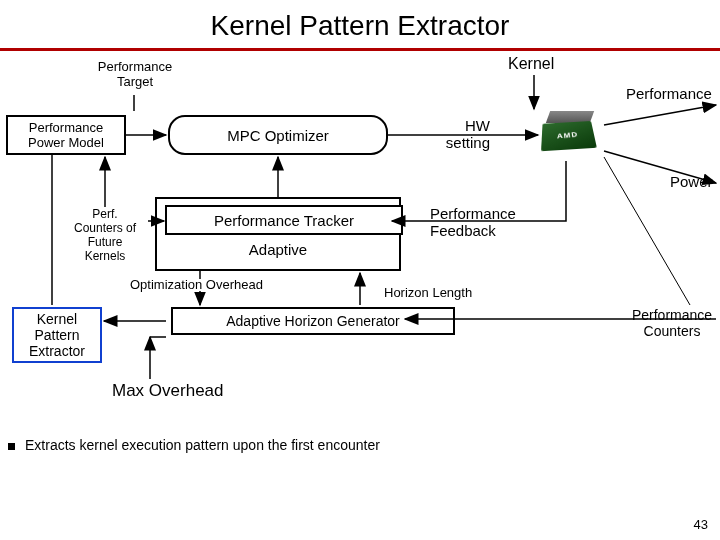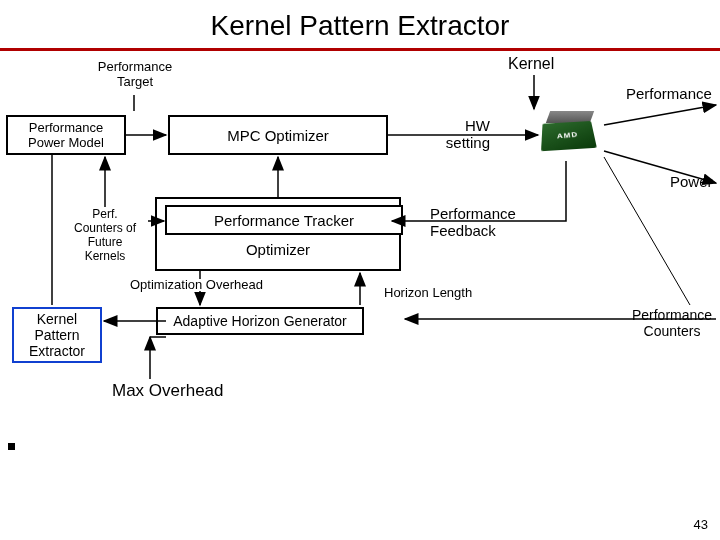--- a/index.html
+++ b/index.html
@@ -125,26 +125,26 @@
   <div class="label" style="left:430px; top:150px; width:100px; white-space:pre-line; font-size:15px; text-align:left;">Performance
 Feedback</div>
   <div class="label" style="left:130px; top:222px; font-size:13px;text-align:right;">Optimization Overhead</div>
   <div class="label" style="left:346px; top:230px; font-size:13px;margin-left:38px;">Horizon Length</div>
   <div class="label" style="left:624px; top:252px; width:96px; white-space:pre-line; font-size:14px;">Performance
 Counters</div>
   <div class="label" style="left:112px; top:326px; font-size:17px;">Max Overhead</div>
 
   <div class="box" style="left:6px; top:60px; width:120px; height:40px; white-space:pre-line;">Performance
 Power Model</div>
-  <div class="box" style="left:168px; top:60px; width:220px; height:40px; font-size:15px;">MPC Optimizer</div>
+  <div class="box" style="left:168px; top:60px; width:220px; height:40px; font-size:15px;border-radius:17px;">MPC Optimizer</div>
 
   <div class="box" style="left:155px; top:142px; width:246px; height:74px; border-width:2px; background:transparent;"></div>
   <div class="box" style="left:165px; top:150px; width:238px; height:30px; font-size:15px;">Performance Tracker</div>
-  <div class="label" style="left:168px; top:186px; width:220px; font-size:15px;">Optimizer</div>
-  <div class="box" style="left:156px; top:252px; width:208px; height:28px; font-size:14px;">Adaptive Horizon Generator</div>
+  <div class="label" style="left:168px; top:186px; width:220px; font-size:15px;">Adaptive</div>
+  <div class="box" style="left:171px; top:252px; width:284px; height:28px; font-size:14px;">Adaptive Horizon Generator</div>
   <div class="box" style="left:12px; top:252px; width:90px; height:56px; white-space:pre-line; border:2px solid #1040d0; font-size:14px;">Kernel
 Pattern
 Extractor</div>
 
   <div class="chip" style="left:540px; top:56px;">
     <div class="heatsink"></div>
     <div class="die">
         <span class="amd">AMD</span>
       </div>
   </div>
@@ -190,16 +190,16 @@
 
     <line x1="150" y1="324" x2="150" y2="282" stroke="#000" stroke-width="1.5" marker-end="url(#ah)"></line>
     <line x1="150" y1="282" x2="166" y2="282" stroke="#000" stroke-width="1.5"></line>
 
     <line x1="200" y1="236" x2="200" y2="250" stroke="#000" stroke-width="1.5" marker-end="url(#ah)"></line>
   </svg>
 
 </div>
 
 <div class="bullets">
-  <div class="bullet"><span class="sq"></span></div>
+  <div class="bullet"><span class="sq"></span><span>Extracts kernel execution pattern upon the first encounter</span></div>
 </div>
 
 <div class="slidenum">43</div>
 
 </body></html>

